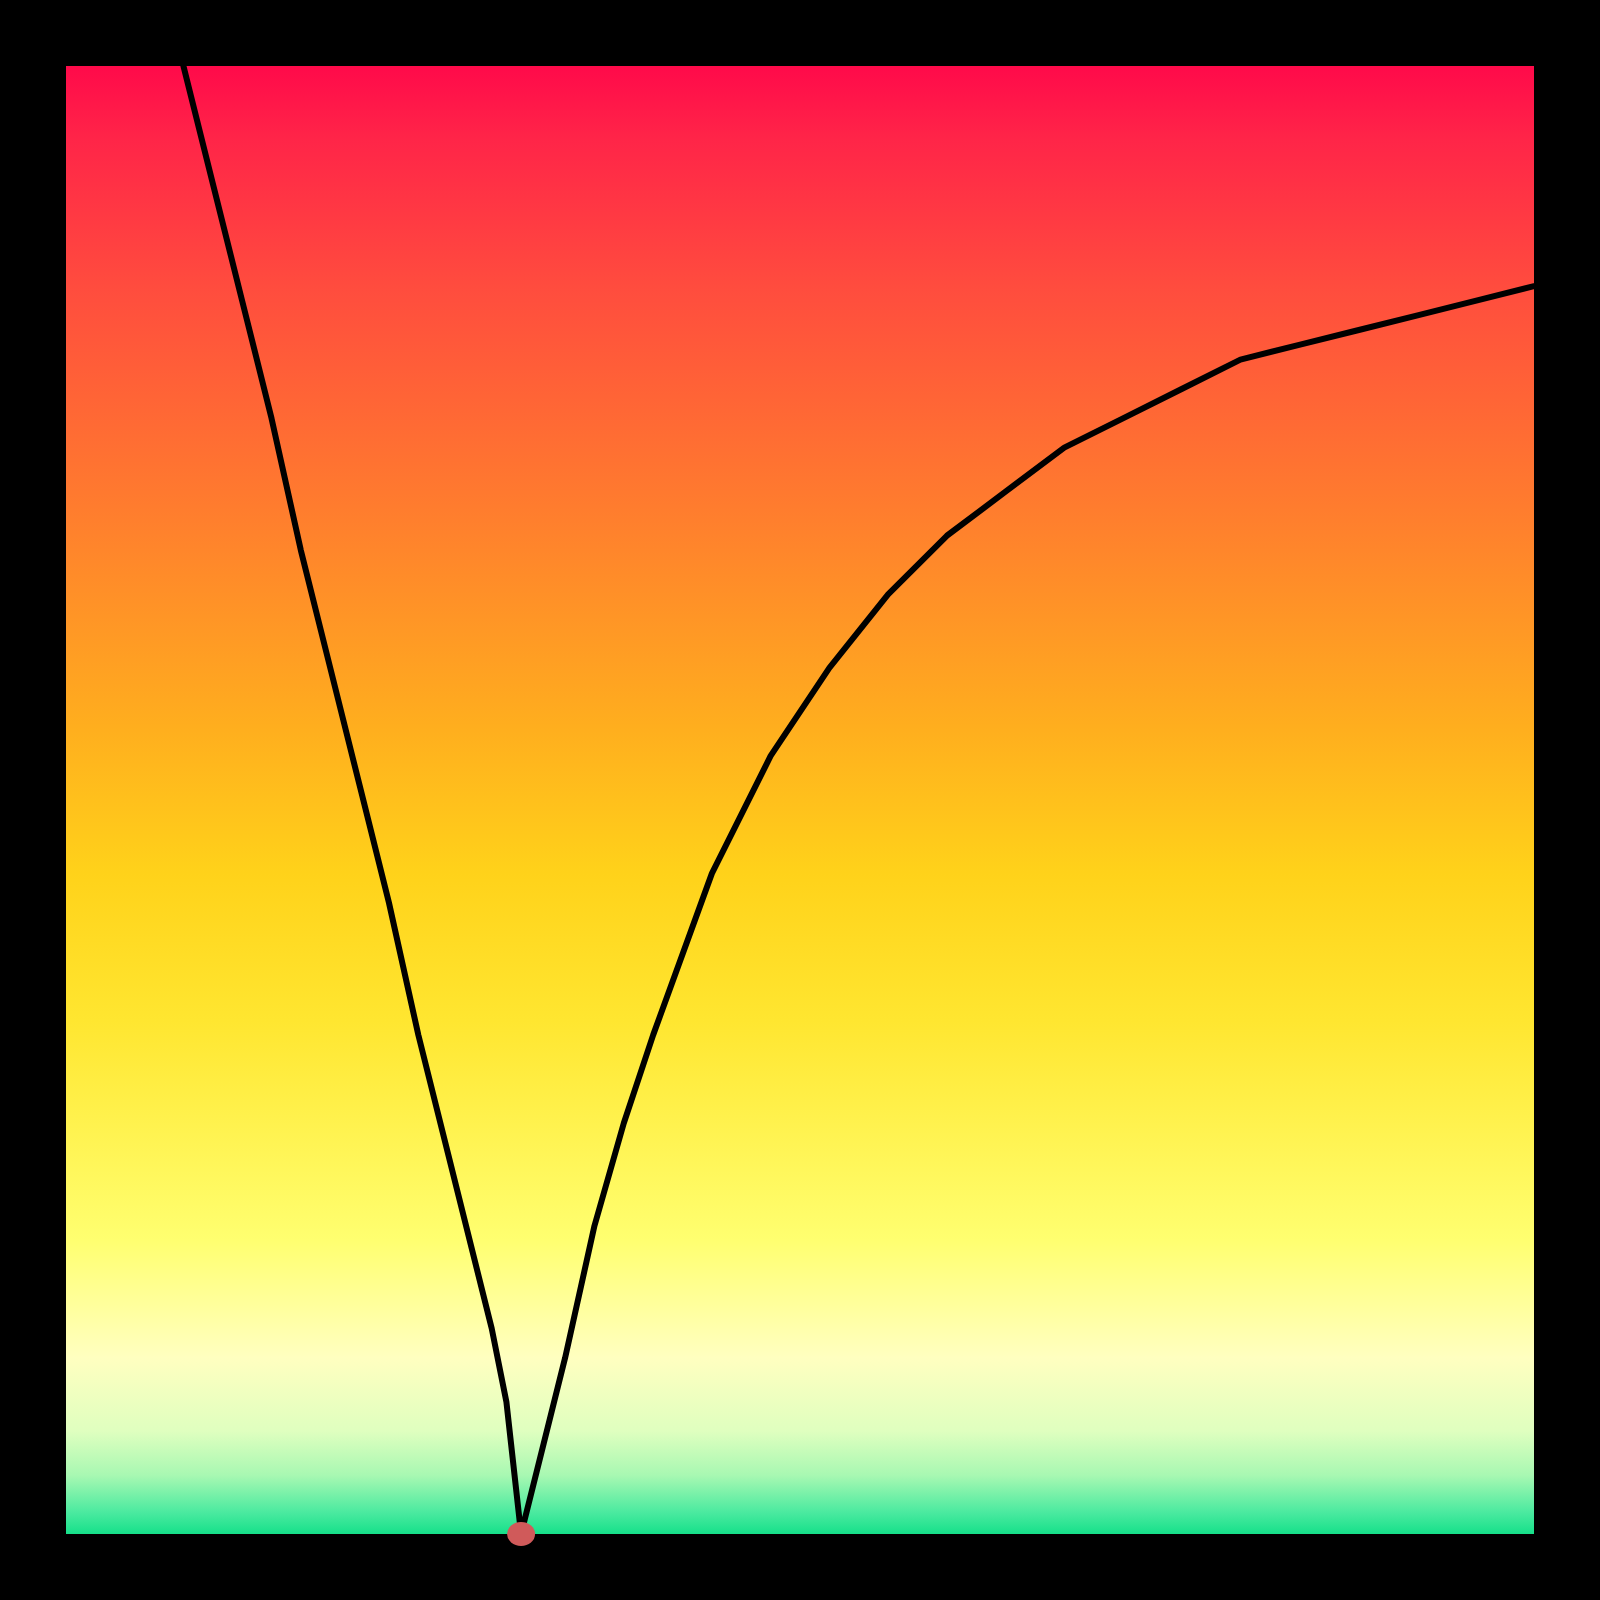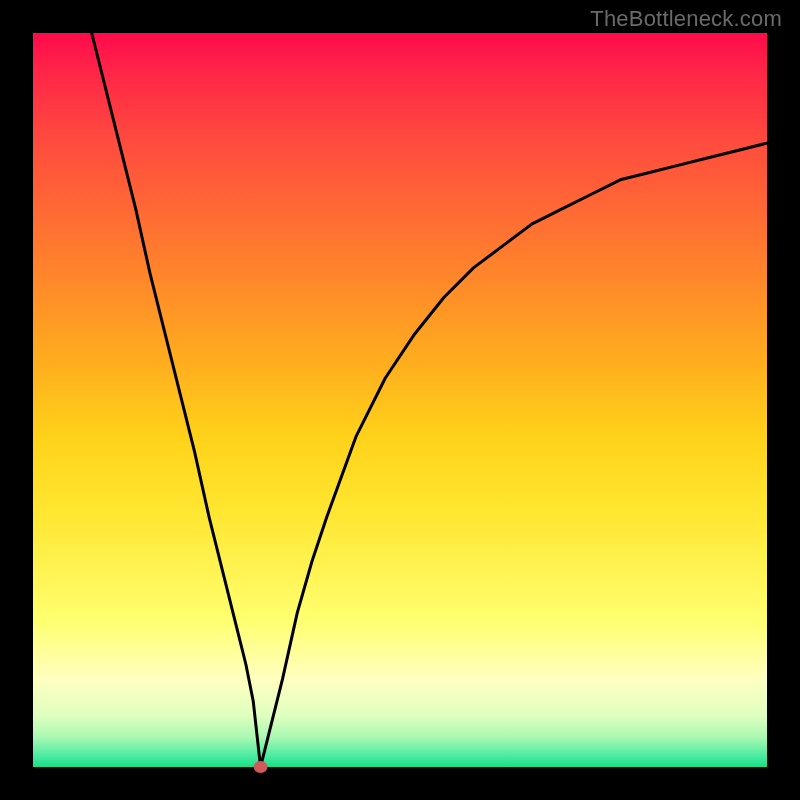--- a/index.html
+++ b/index.html
@@ -26,21 +26,20 @@
     user-select: none;
   }
   svg {
     display: block;
   }
 </style>
 </head>
 <body>
 
 <div class="wrap">
-  <div class="watermark">TheBottleneck.com</div>
   <svg id="chart-svg" width="800" height="800" viewBox="0 0 800 800">
     <defs>
       <linearGradient id="bg-grad" x1="0" y1="0" x2="0" y2="1">
           <stop offset="0.00%" stop-color="#ff0a4a"></stop>
           <stop offset="5.00%" stop-color="#ff2548"></stop>
           <stop offset="15.00%" stop-color="#ff4c3e"></stop>
           <stop offset="30.00%" stop-color="#ff7c2e"></stop>
           <stop offset="45.00%" stop-color="#ffae1e"></stop>
           <stop offset="55.00%" stop-color="#ffd21a"></stop>
           <stop offset="65.00%" stop-color="#ffe630"></stop>

